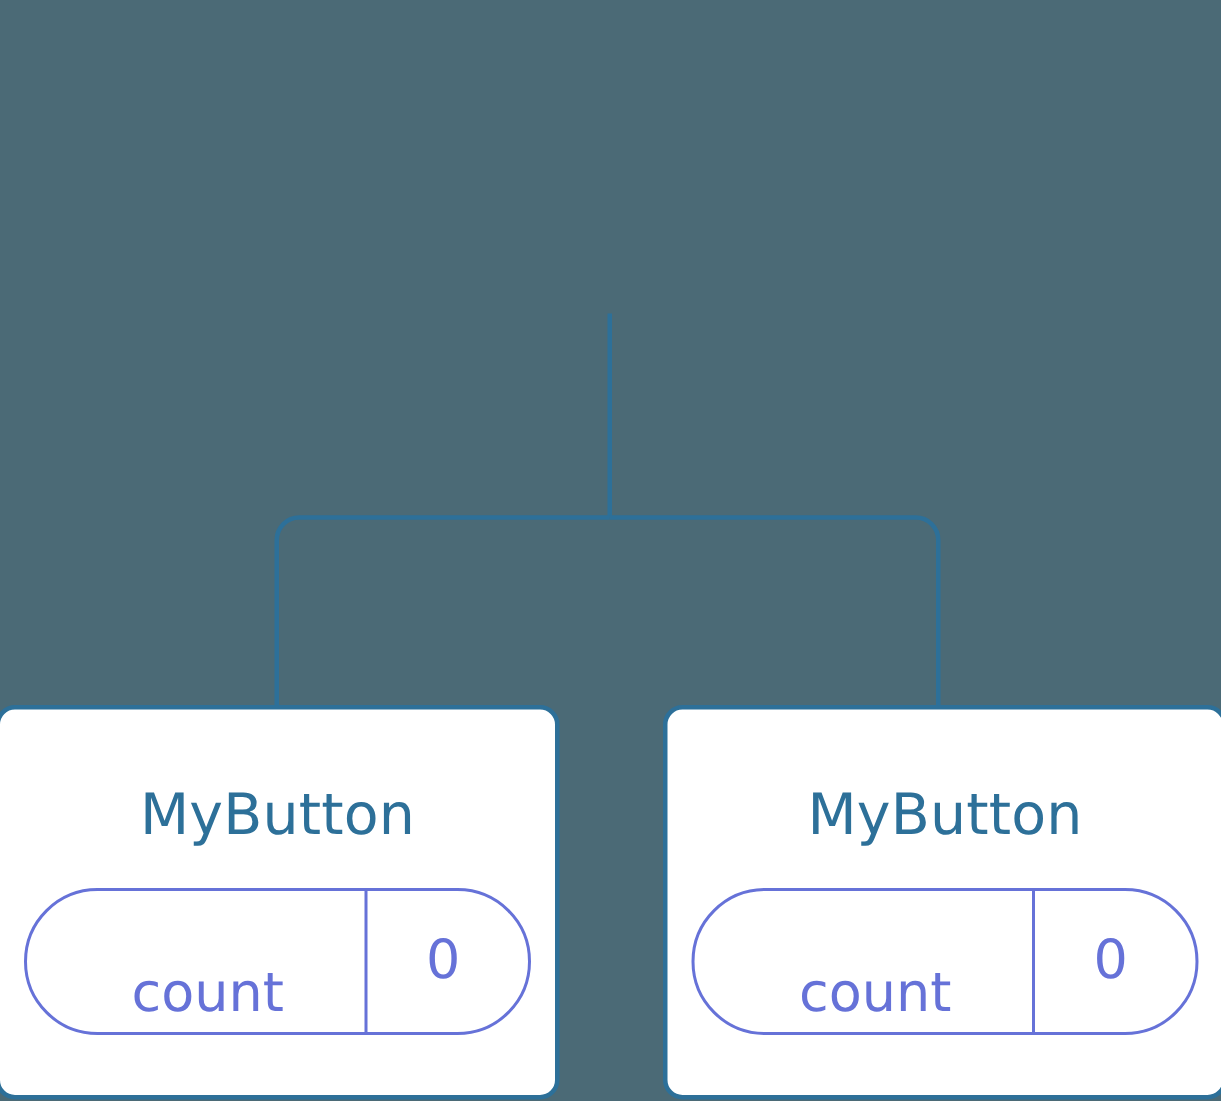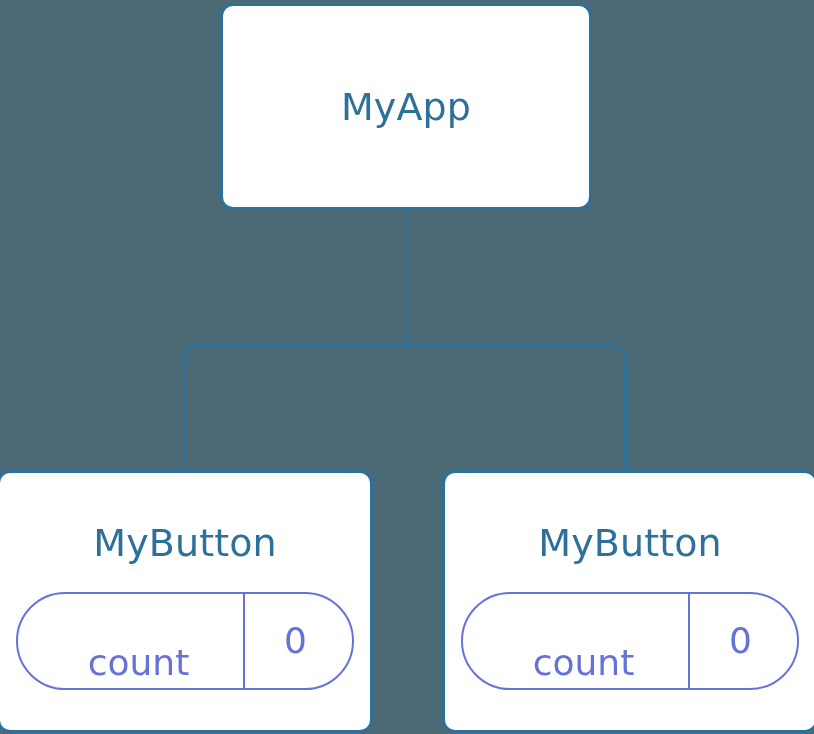--- a/index.html
+++ b/index.html
@@ -136,23 +136,20 @@
 
   <svg class="edges" width="814" height="734" viewBox="0 0 814 734" xmlns="http://www.w3.org/2000/svg" fill="none">
 
     <path d="M 406.5 209 L 406.5 345" stroke="#2d7099" stroke-width="3" stroke-linecap="butt"></path>
 
     <path d="M 406.5 345 L 199.5 345 A 15 15 0 0 0 184.5 360 L 184.5 472" stroke="#2d7099" stroke-width="3" stroke-linecap="butt"></path>
 
     <path d="M 406.5 345 L 610.5 345 A 15 15 0 0 1 625.5 360 L 625.5 472" stroke="#2d7099" stroke-width="3" stroke-linecap="butt"></path>
   </svg>
 
-  <div class="node node-root">
-    <div class="node-title">MyApp</div>
-  </div>
 
   <div class="node node-child-left">
     <div class="node-title">MyButton</div>
     <div class="state-pill">
       <div class="state-key">count</div>
       <div class="state-divider"></div>
       <div class="state-value">0</div>
     </div>
   </div>
 

